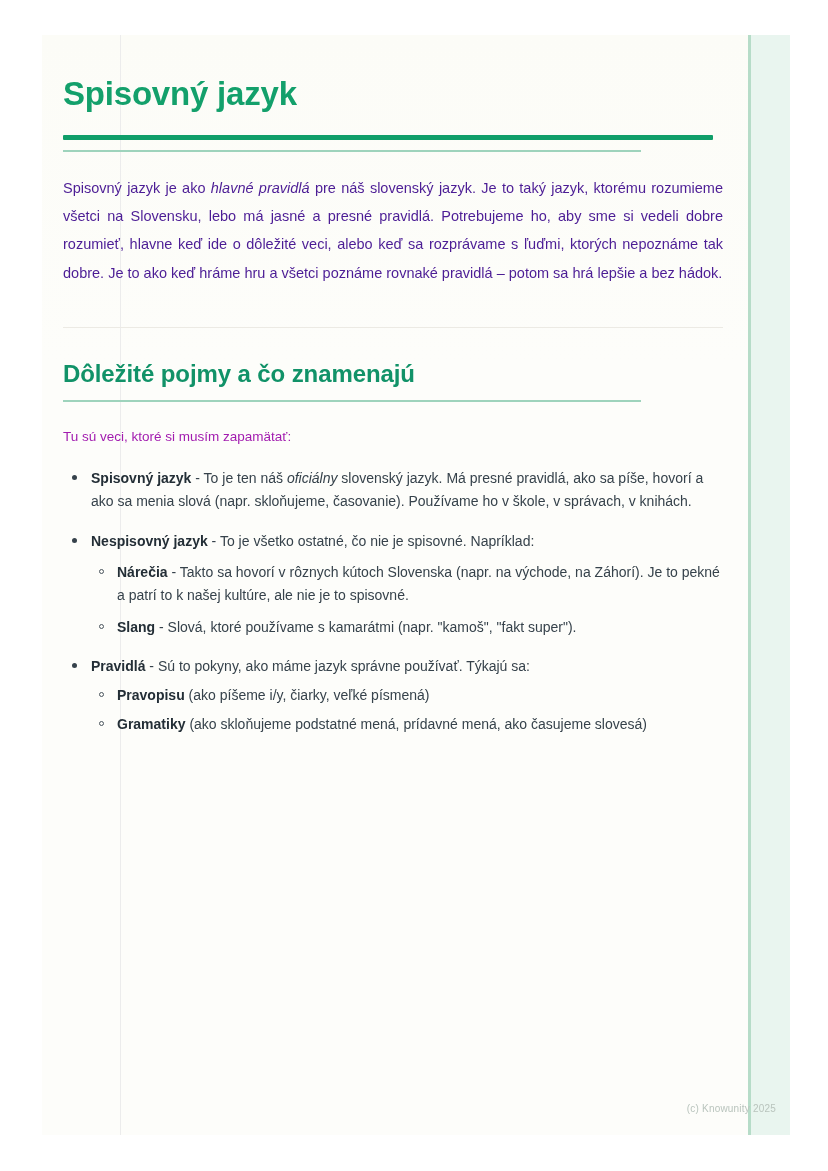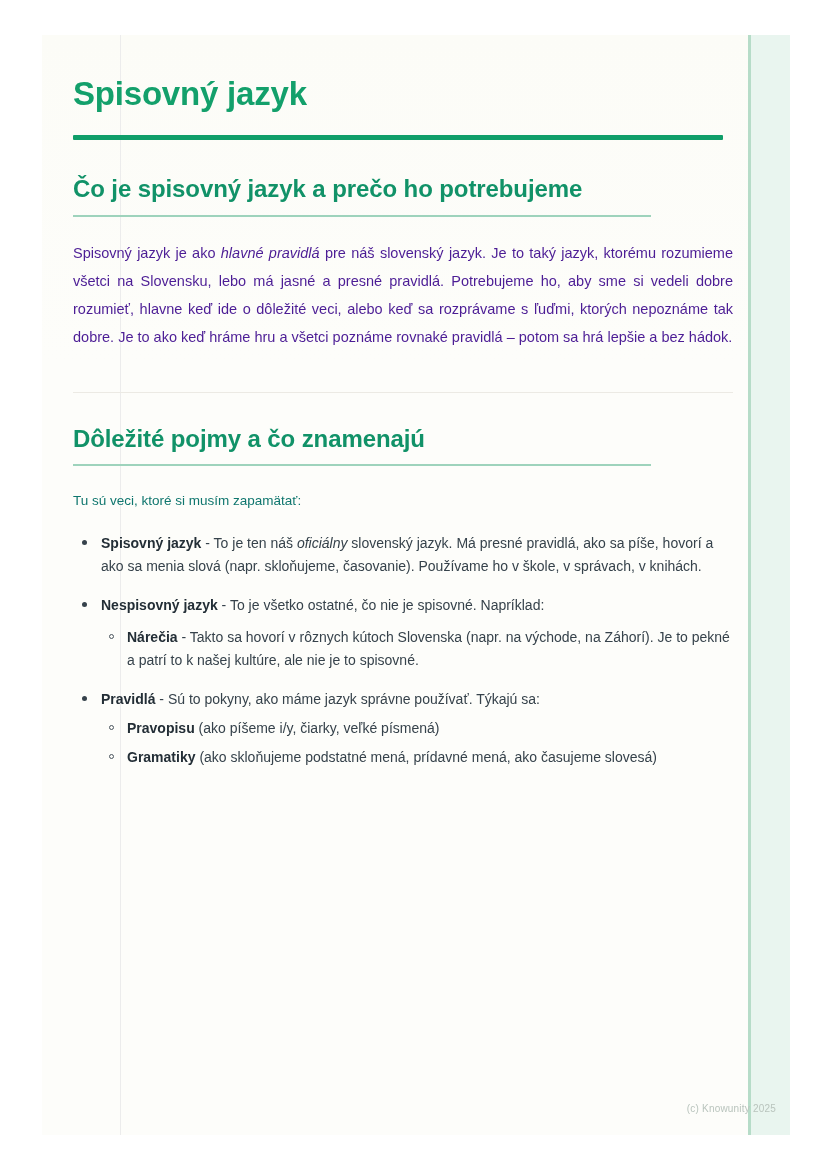--- a/index.html
+++ b/index.html
@@ -55,21 +55,21 @@
     height: 100%;
     background: #e9f5ef;
     border-left: 3px solid #b6dcc8;
     box-sizing: border-box;
     pointer-events: none;
   }
 
   
   #content {
     position: absolute;
-    left: 31px;
+    left: 21px;
     top: 0px;
     width: 660px;
     padding: 0;
   }
 
   h1.doc-title {
     font-size: 33px;
     font-weight: 700;
     color: #13a06b;
     margin: 0;
@@ -118,21 +118,21 @@
   .soft-divider {
     height: 1px;
     background: #eceae4;
     width: 660px;
     margin: 40px 0 0 0;
   }
 
   p.lead-in {
     font-size: 13.5px;
     line-height: 1.6;
-    color: #0f766e;
+    color: #a21caf;
     margin: 24px 0 0 0;
   }
 
   
   ul.lvl1 {
     list-style: none;
     margin: 20px 0 0 0;
     padding: 0;
   }
   ul.lvl1 > li.item1 {
@@ -204,21 +204,20 @@
 
   <div id="paper-tint"></div>
   <div id="fold-line"></div>
   <div id="accent-strip"></div>
 
   <div id="content">
 
     <h1 class="doc-title">Spisovný jazyk</h1>
     <div class="title-rule"></div>
 
-    <h2 class="section-title">Čo je spisovný jazyk a prečo ho potrebujeme</h2>
     <div class="section-rule"></div>
 
     <p class="body-text"><span>Spisovný jazyk je ako </span><em>hlavné pravidlá</em><span> pre náš slovenský jazyk. Je to taký jazyk, ktorému rozumieme všetci na Slovensku, lebo má jasné a presné pravidlá. Potrebujeme ho, aby sme si vedeli dobre rozumieť, hlavne keď ide o dôležité veci, alebo keď sa rozprávame s ľuďmi, ktorých nepoznáme tak dobre. Je to ako keď hráme hru a všetci poznáme rovnaké pravidlá – potom sa hrá lepšie a bez hádok.</span></p>
 
     <div class="soft-divider"></div>
 
     <h2 class="section-title second">Dôležité pojmy a čo znamenajú</h2>
     <div class="section-rule second"></div>
 
     <p class="lead-in">Tu sú veci, ktoré si musím zapamätať:</p>
@@ -228,20 +227,23 @@
       <li class="item1">
         <span class="term">Spisovný jazyk</span><span class="dash-sep"> - </span><span>To je ten náš </span><em class="ital">oficiálny</em><span> slovenský jazyk. Má presné pravidlá, ako sa píše, hovorí a ako sa menia slová (napr. skloňujeme, časovanie). Používame ho v škole, v správach, v knihách.</span>
       </li>
 
       <li class="item1">
         <span class="term">Nespisovný jazyk</span><span class="dash-sep"> - </span><span>To je všetko ostatné, čo nie je spisovné. Napríklad:</span>
         <ul class="lvl2">
           <li class="item2">
             <span class="term">Nárečia</span><span class="dash-sep"> - </span><span>Takto sa hovorí v rôznych kútoch Slovenska (napr. na východe, na Záhorí). Je to pekné a patrí to k našej kultúre, ale nie je to spisovné.</span>
           </li>
+          <li class="item2">
+            <span class="term">Slang</span><span class="dash-sep"> - </span><span>Slová, ktoré používame s kamarátmi (napr. "kamoš", "fakt super").</span>
+          </li>
         </ul>
       </li>
 
       <li class="item1">
         <span class="term">Pravidlá</span><span class="dash-sep"> - </span><span>Sú to pokyny, ako máme jazyk správne používať. Týkajú sa:</span>
         <ul class="lvl2 tight">
           <li class="item2">
             <span class="term">Pravopisu</span><span class="dash-sep"> </span><span>(ako píšeme i/y, čiarky, veľké písmená)</span>
           </li>
           <li class="item2">

